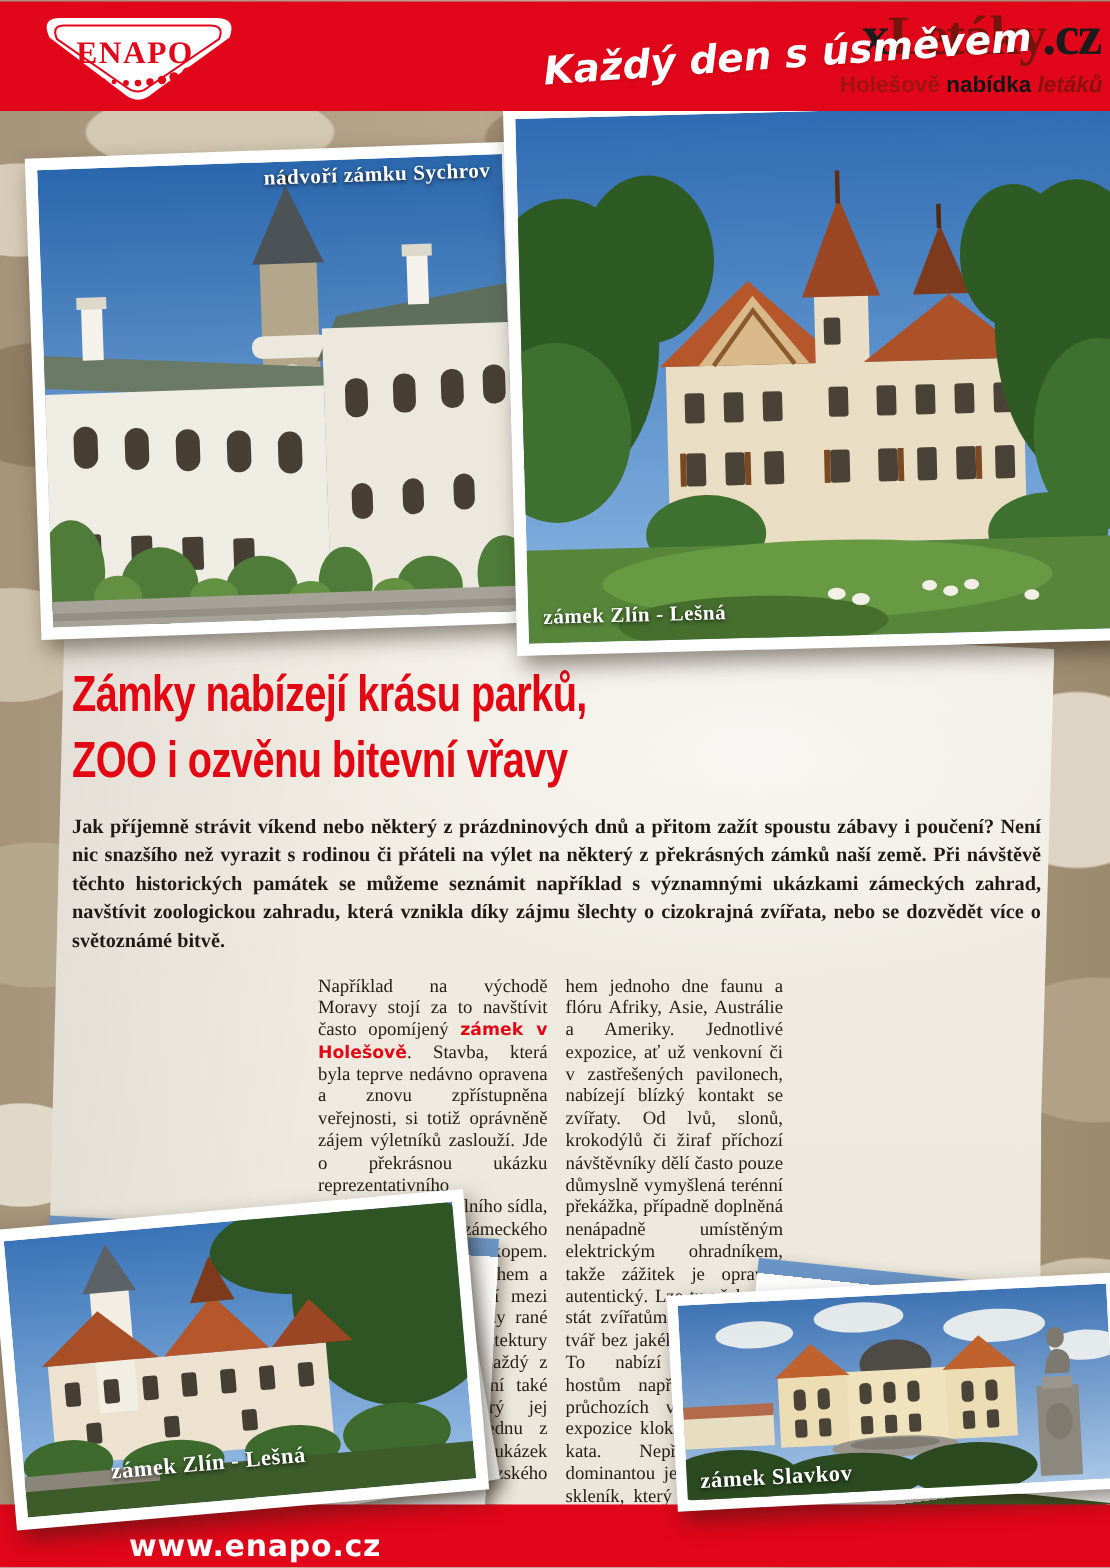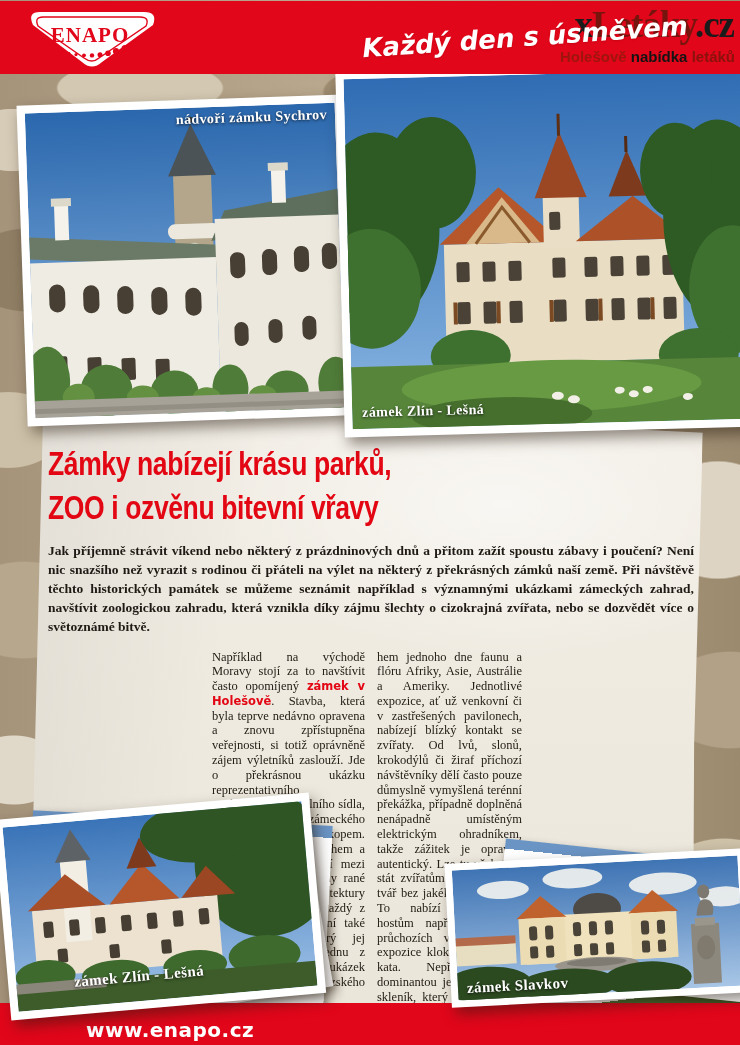--- a/index.html
+++ b/index.html
@@ -26,21 +26,21 @@
   .logo{position:absolute;left:26px;top:8px;}
   .brand{position:absolute;top:2px;right:6px;z-index:11;
          font-family:"Liberation Serif",serif;font-weight:bold;font-size:37px;letter-spacing:-1px;}
   .brand .bx{color:#1b1b1b;} .brand .bl{color:#76140e;} .brand .bc{color:#1b1b1b;}
   .script{position:absolute;top:21px;right:52px;z-index:12;color:#fff;
           font-family:"DejaVu Sans",sans-serif;font-weight:bold;font-style:italic;
           font-size:26px;transform:rotate(-4deg);letter-spacing:0px;
           text-shadow:0 1px 2px rgba(120,0,0,.25);white-space:nowrap;}
   .subtag{position:absolute;top:47px;right:5px;z-index:11;white-space:nowrap;
           font-family:"Liberation Sans",sans-serif;font-weight:bold;font-size:15px;}
-  .subtag .s1{color:#9e150e;} .subtag .s2{color:#141414;} .subtag .s3{color:#8a120c;}
+  .subtag .s1{color:#9e150e;} .subtag .s2{color:#141414;} .subtag .s3{color:#8a120c;font-style:italic;}
   
   .paper{position:absolute;left:34px;top:414px;width:664px;height:590px;z-index:3;
          transform:rotate(1deg);
          background:
            linear-gradient(100deg,rgba(0,0,0,.06),rgba(0,0,0,0) 30%),
            radial-gradient(420px 220px at 70% 15%,rgba(255,255,255,.55),rgba(255,255,255,0) 70%),
            linear-gradient(#f2eee6,#ebe6da);
          box-shadow:0 4px 12px rgba(40,30,15,.4);
          clip-path:polygon(0.6% 0.4%,28% 0%,61% 0.8%,100% 2.2%,99.5% 55%,100% 99.2%,52% 100%,0 99.4%);}
   

